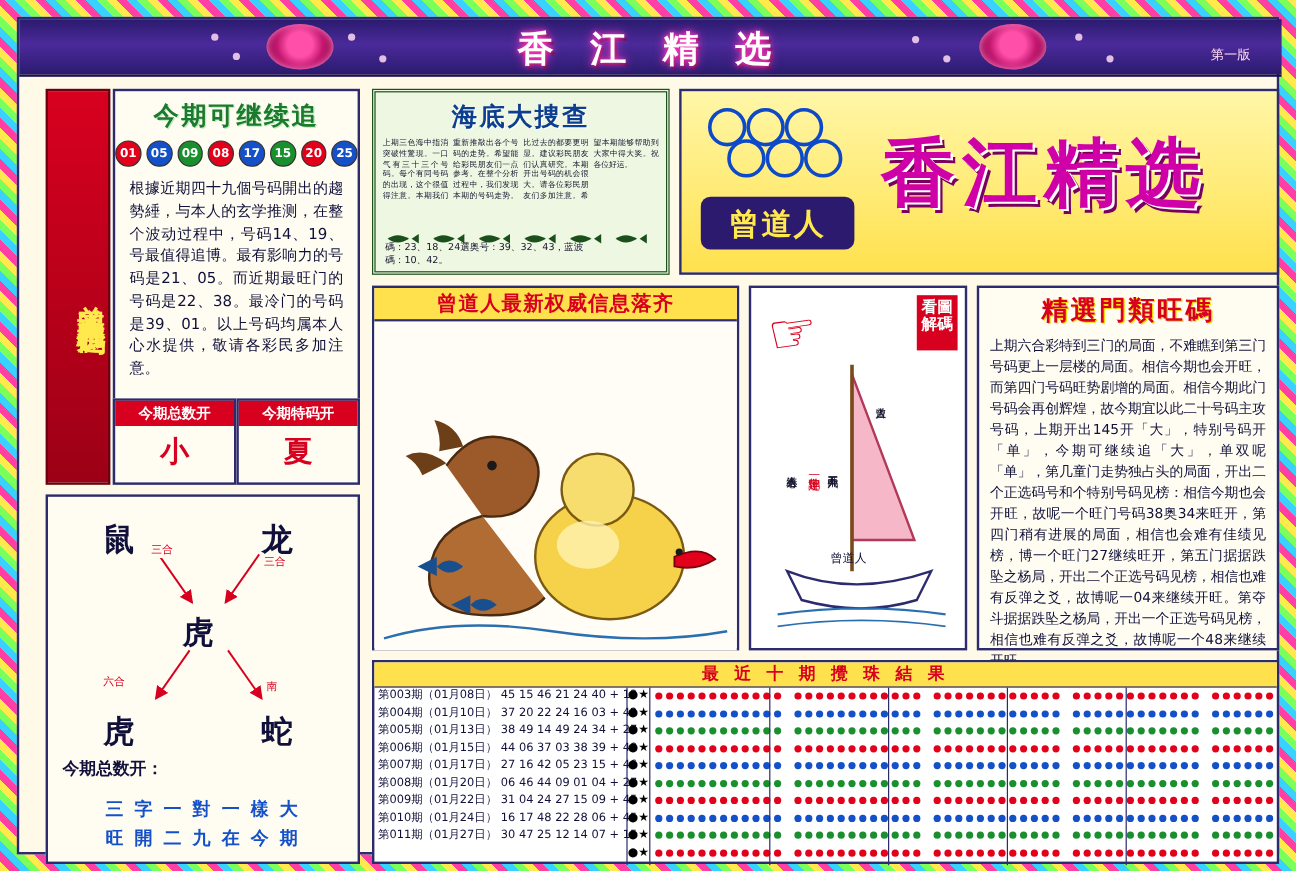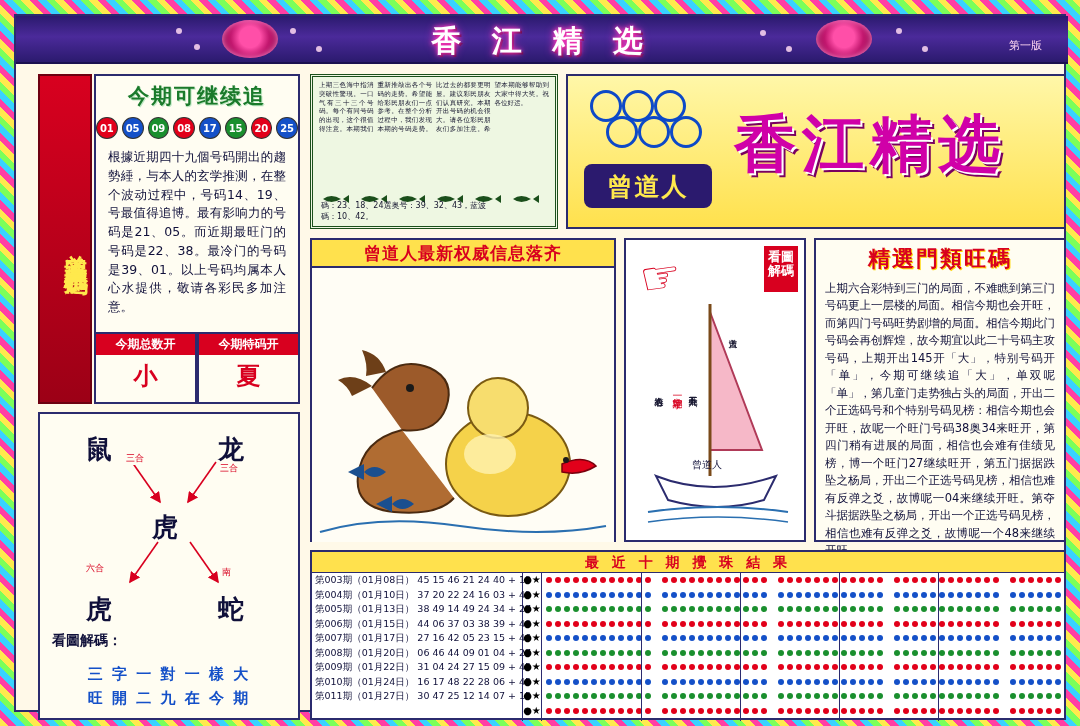--- a/index.html
+++ b/index.html
@@ -222,29 +222,30 @@
         </svg>
         <div class="zname" style="left:46px;top:18px">鼠</div>
         <div class="zname" style="left:178px;top:18px">龙</div>
         <div class="zname" style="left:112px;top:96px">虎</div>
         <div class="zname" style="left:46px;top:178px">虎</div>
         <div class="zname" style="left:178px;top:178px">蛇</div>
         <div class="ztag" style="left:84px;top:38px">三合</div>
         <div class="ztag" style="left:178px;top:48px">三合</div>
         <div class="ztag" style="left:44px;top:148px">六合</div>
         <div class="ztag" style="left:180px;top:152px">南</div>
-        <div style="position:absolute;left:12px;top:218px;font-size:14px;font-weight:bold;color:#10103a">看圖解碼：</div>
+        <div style="position:absolute;left:12px;top:218px;font-size:14px;font-weight:bold;color:#10103a">今期总数开：</div>
         <div class="zpoem">
           <div class="t2">三 字 一 對 一 樣 大</div>
           <div class="t2">旺 開 二 九 在 今 期</div>
         </div>
       </div>
     </div>
 
     <div class="panel poem">
+      <div class="poem-title">海底大捜查</div>
       <div class="poem-body">上期三色海中指消突破性驚現。一口气有三十三个号码。每个有同号码的出现，这个很值得注意。本期我们重新推敲出各个号码的走势。希望能给彩民朋友们一点参考。在整个分析过程中，我们发现本期的号码走势。比过去的都要更明显。建议彩民朋友们认真研究。本期开出号码的机会很大。请各位彩民朋友们多加注意。希望本期能够帮助到大家中得大奖。祝各位好运。</div>
       <svg class="fish" viewBox="0 0 230 14">
         <g fill="#1b4f1b">
           <path d="M2 7 q8-6 18 0 q-10 6 -18 0z"></path>
             <path d="M22 7 l6-4 v8z"></path>
           <path d="M40 7 q8-6 18 0 q-10 6 -18 0z"></path>
             <path d="M60 7 l6-4 v8z"></path>
           <path d="M78 7 q8-6 18 0 q-10 6 -18 0z"></path>
             <path d="M98 7 l6-4 v8z"></path>
           <path d="M116 7 q8-6 18 0 q-10 6 -18 0z"></path>

